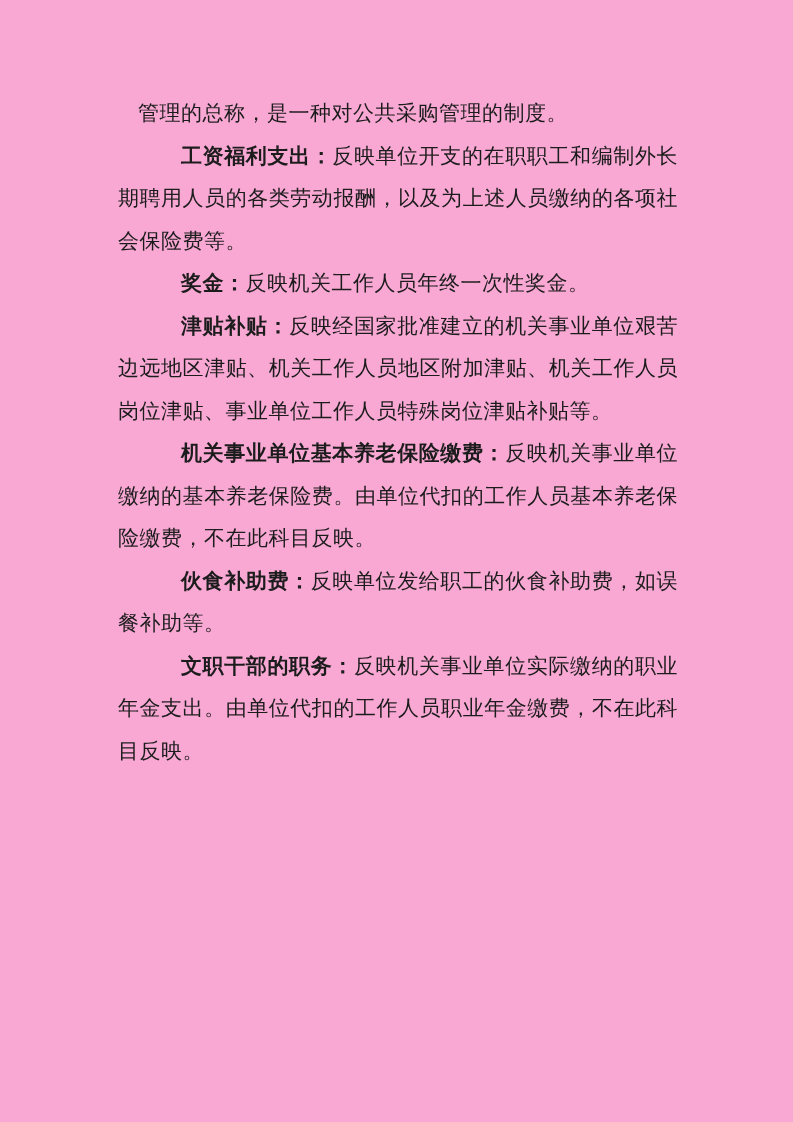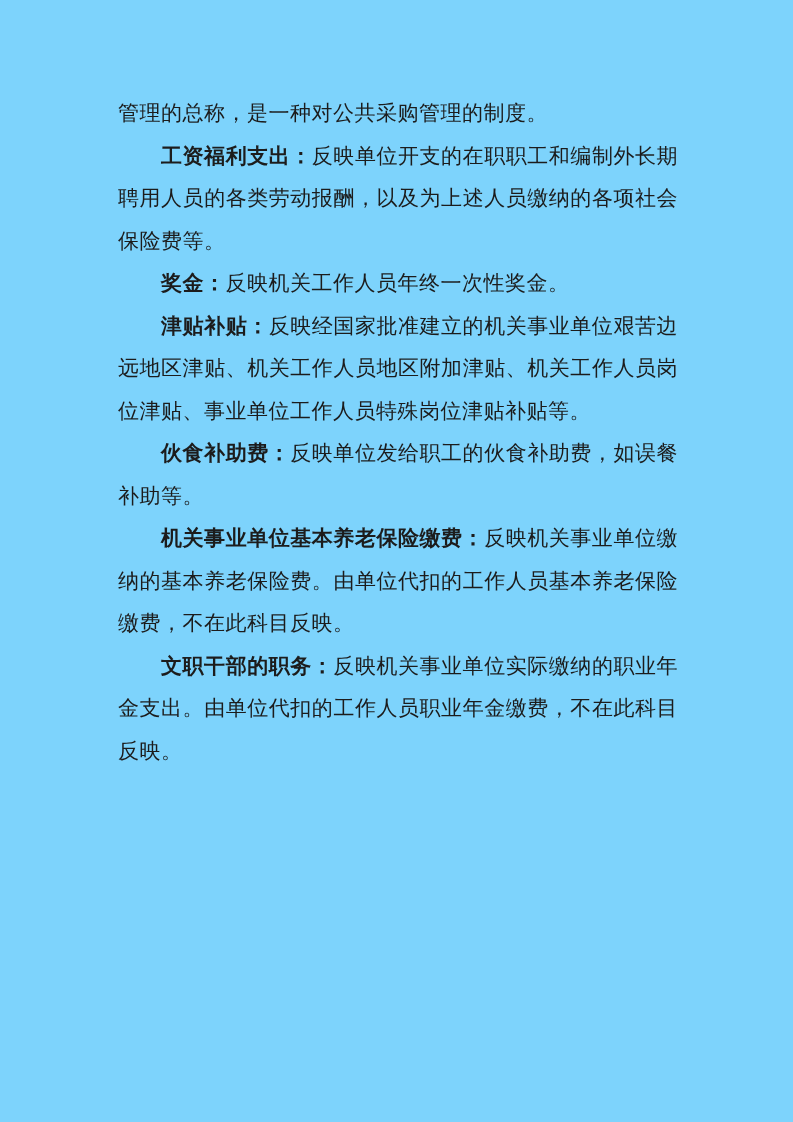--- a/index.html
+++ b/index.html
@@ -4,21 +4,21 @@
 <style>
   html, body {
     margin: 0;
     padding: 0;
     background: #ffffff;
   }
   .page {
     position: relative;
     width: 793px;
     height: 1122px;
-    background: #7dd3fc;
+    background: #f9a8d4;
     overflow: hidden;
     font-family: "Liberation Serif", "DejaVu Serif", serif;
   }
   .content {
     position: absolute;
     left: 118px;
     top: 92px;
     width: 560px;
     color: #1c1c1c;
   }
@@ -31,37 +31,38 @@
     text-justify: inter-character;
     text-indent: 43px;
     word-break: break-all;
   }
   .para.continuation {
     text-indent: 0;
   }
   .term {
     font-weight: 700;
     font-family: "Liberation Sans", "DejaVu Sans", sans-serif;
+    margin-left: 20px;
   }
 </style>
 </head>
 <body>
 
 <div class="page">
   <div class="content">
 
     <p class="para continuation"><span class="term"></span><span>管理的总称，是一种对公共采购管理的制度。</span></p>
 
     <p class="para"><span class="term">工资福利支出：</span><span>反映单位开支的在职职工和编制外长期聘用人员的各类劳动报酬，以及为上述人员缴纳的各项社会保险费等。</span></p>
 
 
     <p class="para"><span class="term">奖金：</span><span>反映机关工作人员年终一次性奖金。</span></p>
 
     <p class="para"><span class="term">津贴补贴：</span><span>反映经国家批准建立的机关事业单位艰苦边远地区津贴、机关工作人员地区附加津贴、机关工作人员岗位津贴、事业单位工作人员特殊岗位津贴补贴等。</span></p>
 
+    <p class="para"><span class="term">机关事业单位基本养老保险缴费：</span><span>反映机关事业单位缴纳的基本养老保险费。由单位代扣的工作人员基本养老保险缴费，不在此科目反映。</span></p>
+
     <p class="para"><span class="term">伙食补助费：</span><span>反映单位发给职工的伙食补助费，如误餐补助等。</span></p>
-
-    <p class="para"><span class="term">机关事业单位基本养老保险缴费：</span><span>反映机关事业单位缴纳的基本养老保险费。由单位代扣的工作人员基本养老保险缴费，不在此科目反映。</span></p>
 
     <p class="para"><span class="term">文职干部的职务：</span><span>反映机关事业单位实际缴纳的职业年金支出。由单位代扣的工作人员职业年金缴费，不在此科目反映。</span></p>
 
   </div>
 </div>
 
 </body></html>

